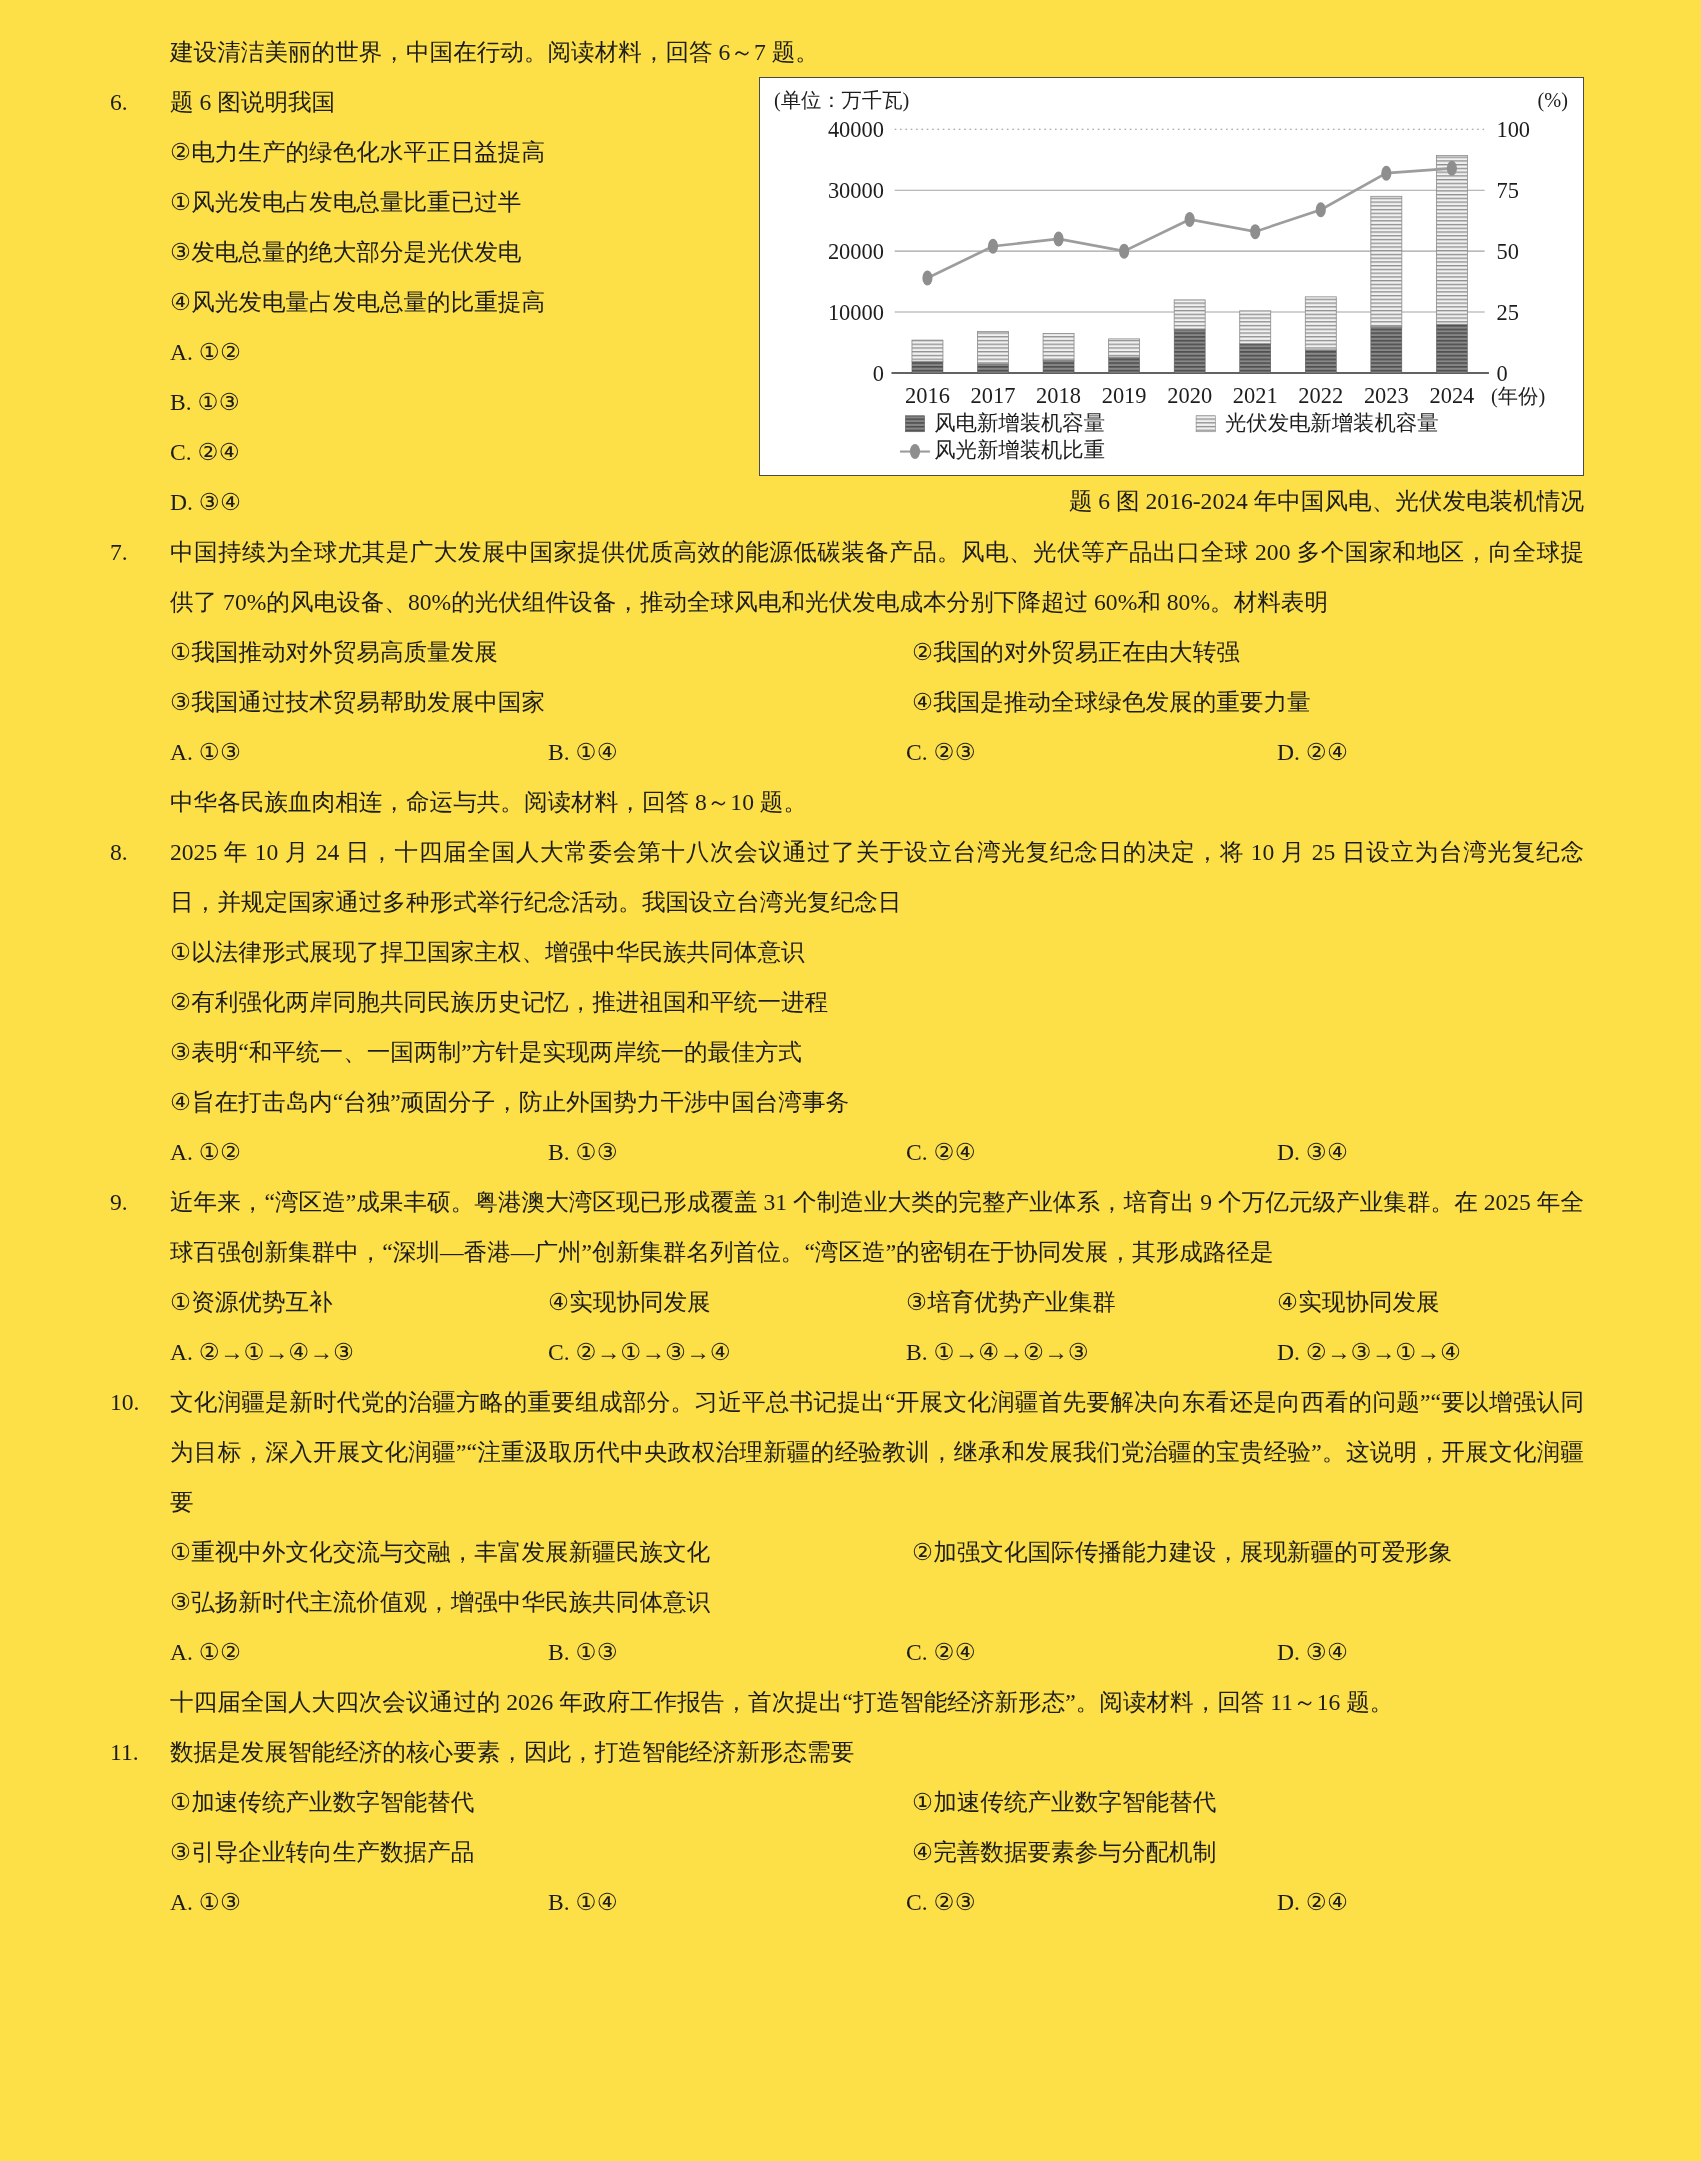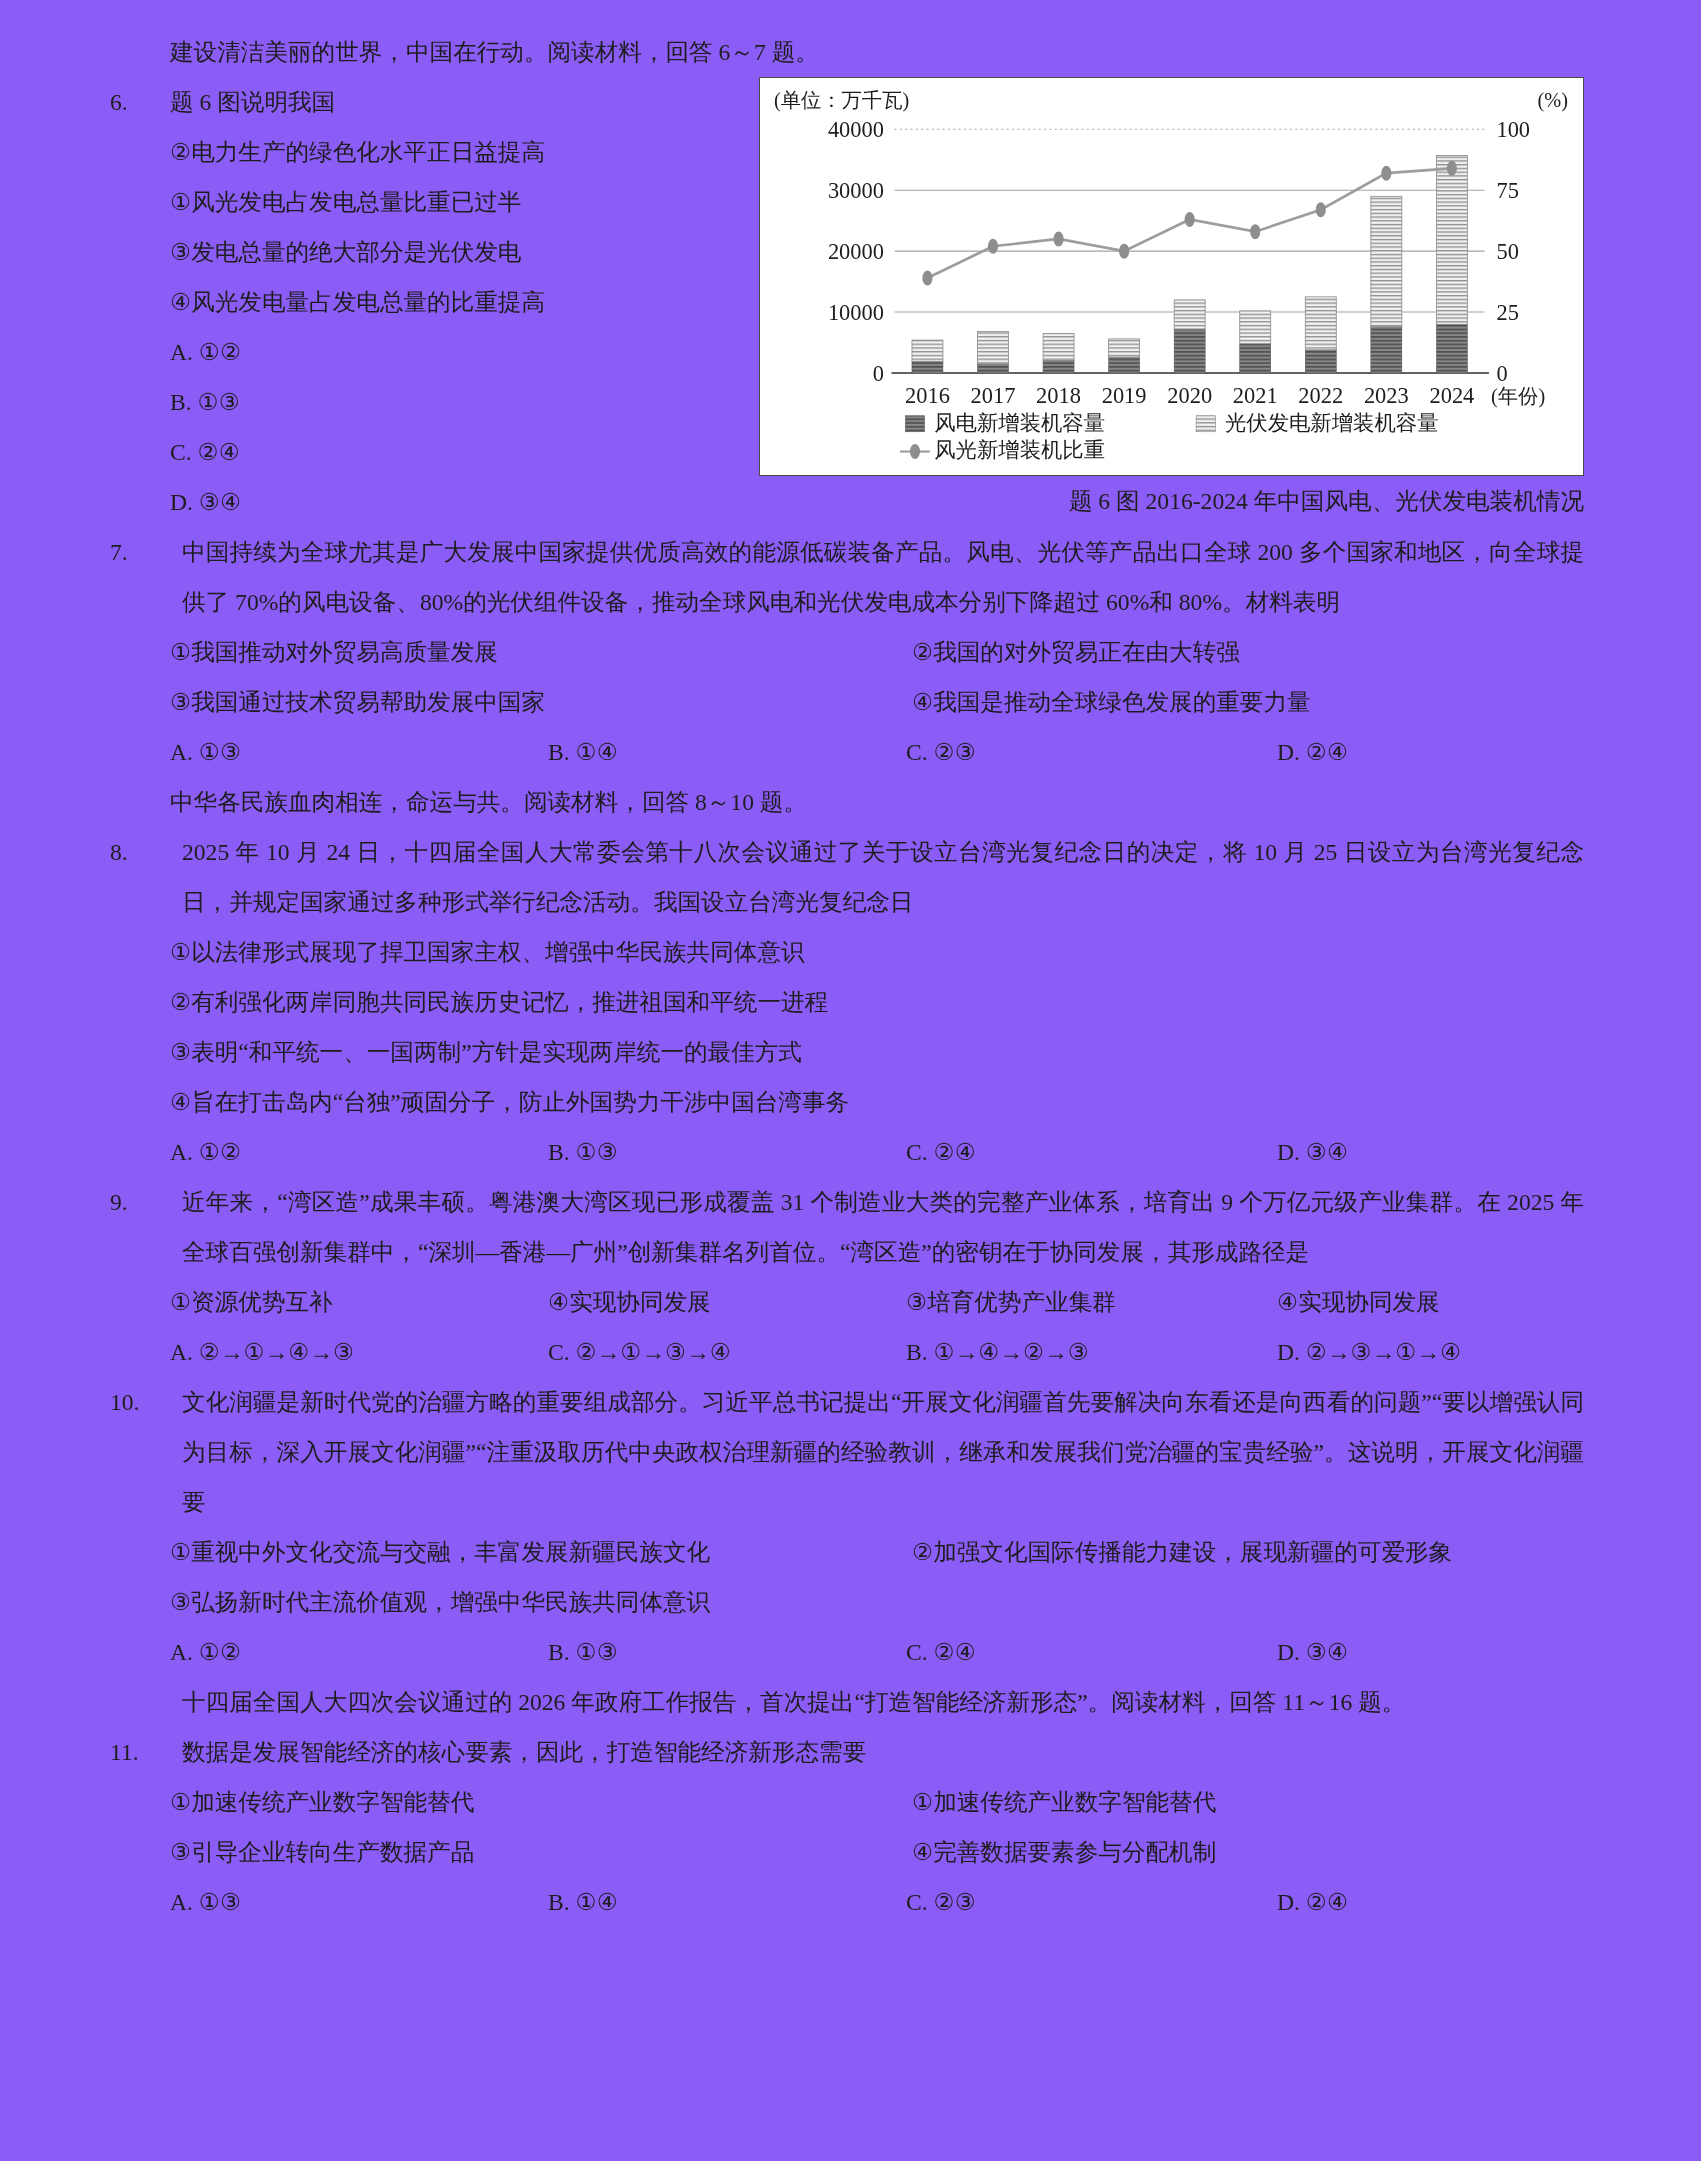--- a/index.html
+++ b/index.html
@@ -1,30 +1,30 @@
 <!DOCTYPE html>
 <html style="font-size:8.6px"><head>
 <meta charset="utf-8">
 <style>
   html,body{margin:0;padding:0;background:#e8e8e8;}
   .page{
     position:relative;
     width:1701px;height:2161px;
-    background:#8b5cf6;
+    background:#fde047;
     color:#1d1d1d;
     font-family:"Liberation Serif","DejaVu Serif","DejaVu Sans",serif;
     font-size:23.6px;
     line-height:50px;
     box-sizing:border-box;
     padding:27px 117px 0 110px;
     overflow:hidden;
   }
   p{margin:0;}
   .indent{text-indent:60px;}
-  .just{text-align:justify;margin-left:12px;}
+  .just{text-align:justify;}
   .q{display:flex;align-items:flex-start;}
   .qnum{flex:0 0 60px;}
   .qbody{flex:1;min-width:0;}
   .grid4{display:grid;grid-template-columns:378px 358px 371px auto;}
   .grid2{display:grid;grid-template-columns:742px auto;}
   .q6row{display:flex;}
   .q6left{flex:0 0 649px;}
   .chartcol{flex:0 0 825px;min-width:0;}
   .chart-box{
     width:825px;

